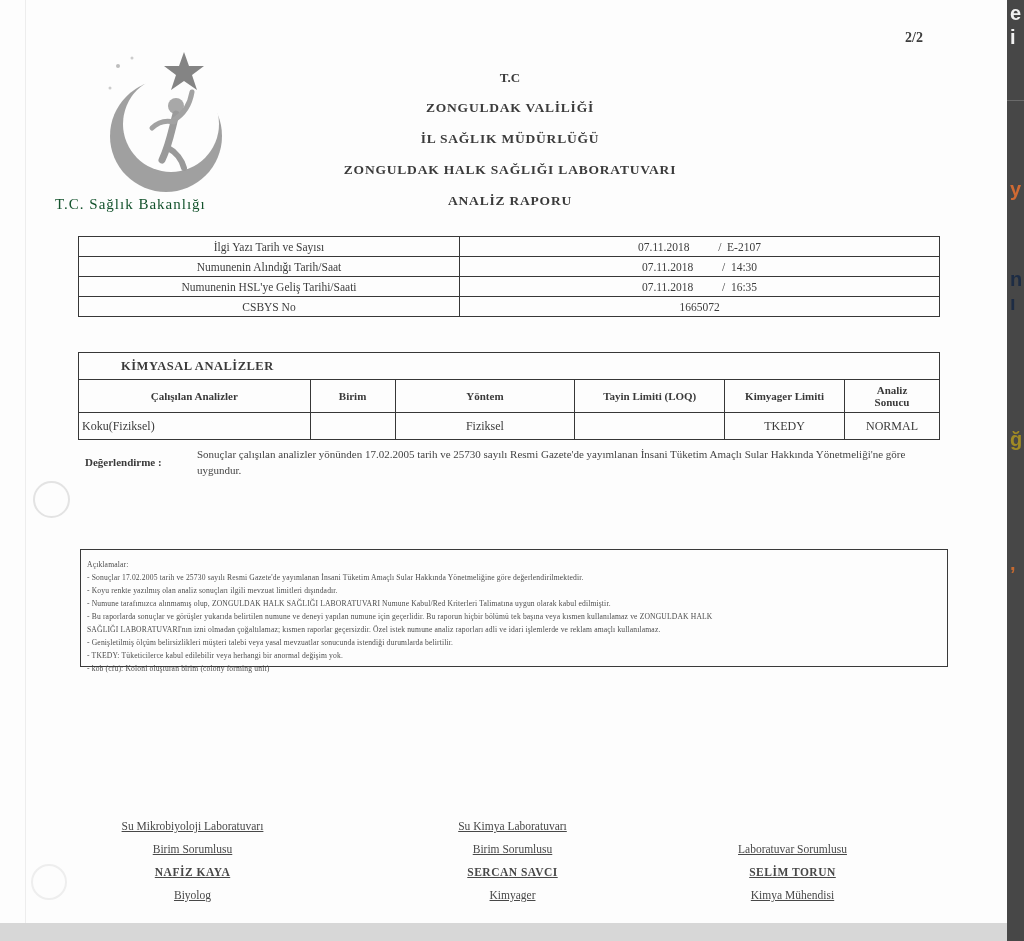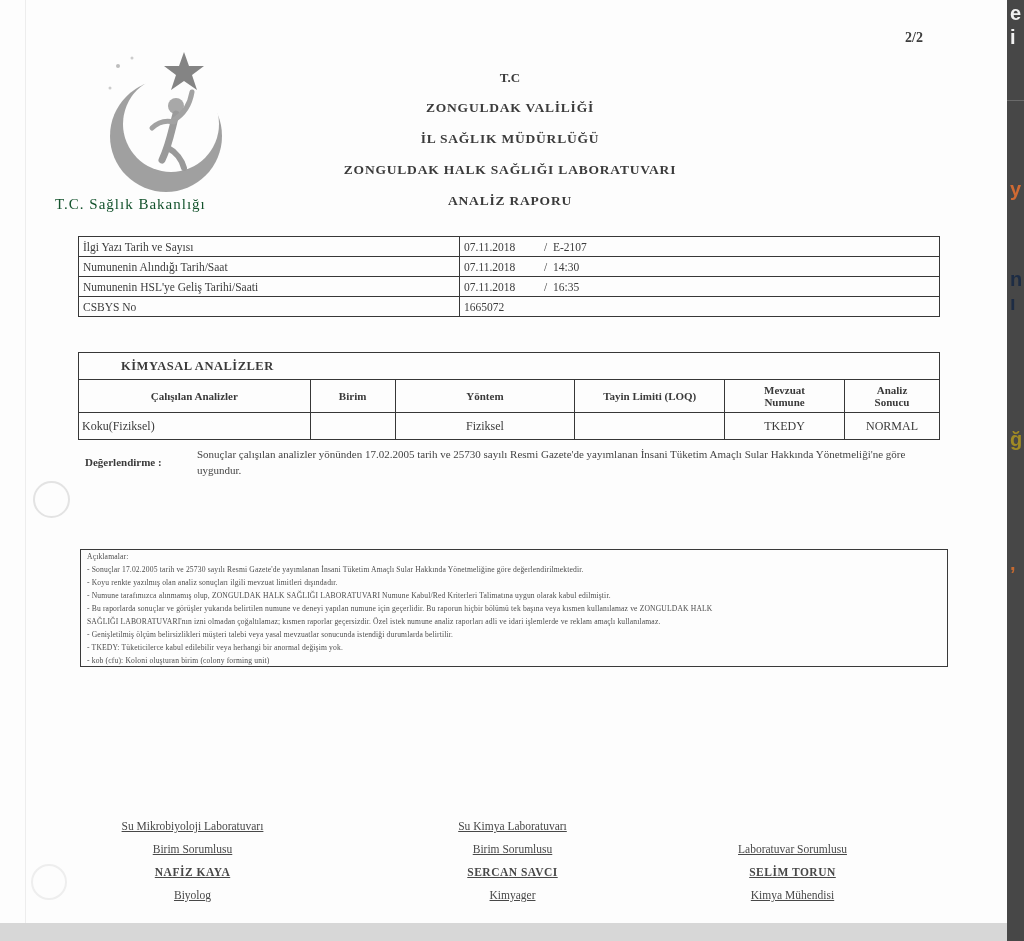--- a/index.html
+++ b/index.html
@@ -29,38 +29,38 @@
   
   .logo{position:absolute;left:88px;top:48px;width:160px;height:150px;}
   .logo-caption{position:absolute;left:55px;top:196px;width:200px;font-size:15px;color:#14532d;letter-spacing:1px;}
   
   .titles{position:absolute;left:150px;top:70px;width:720px;text-align:center;}
   .titles div{font-weight:bold;color:#3b3b3b;}
   .t-small{font-size:13px;margin-bottom:14px;}
   .t-line{font-size:13.5px;letter-spacing:0.8px;margin-bottom:15px;}
   
   table{border-collapse:collapse;}
-  .info-table{position:absolute;left:78px;top:236px;width:862px;}
+  .info-table{position:absolute;left:78px;top:236px;width:862px;text-align:center;}
   .info-table td{border:1.7px solid #373737;font-size:11.5px;height:19px;padding:0 4px;color:#3c3c3c;}
   .info-table td.lbl{width:372px;}
   .info-table td.val{white-space:pre;}
   
   .chem-wrap{position:absolute;left:78px;top:352px;width:701px;}
   .chem-wrap table{width:862px;}
   .chem-title-cell{border:1.7px solid #373737;font-weight:bold;font-size:12.5px;height:24px;padding-left:42px;letter-spacing:0.5px;}
   .chem-head td{border:1.7px solid #373737;font-weight:bold;font-size:11px;text-align:center;height:32px;padding:0 18px;}
   .chem-row td{border:1.7px solid #373737;font-size:12px;text-align:center;height:26px;padding:0 3px;}
   .chem-row td.first{text-align:left;}
   
   .evaluation{position:absolute;left:85px;top:446px;width:856px;display:flex;}
   .eval-label{font-weight:bold;font-size:11px;width:112px;padding-top:10px;flex-shrink:0;}
   .eval-text{font-size:11px;line-height:16px;color:#444;}
   
   .notes{position:absolute;left:80px;top:549px;width:868px;height:118px;border:1.7px solid #3a3a3a;
-         padding:0 6px;box-sizing:border-box;filter:blur(0.35px);}
+         padding:8px 6px;box-sizing:border-box;filter:blur(0.35px);}
   .notes div{font-size:7.6px;line-height:13px;color:#4c4c4c;letter-spacing:0.15px;white-space:nowrap;overflow:hidden;}
   
   .sig{position:absolute;text-align:center;font-size:11.5px;color:#484848;}
   .sig div{margin-bottom:11px;text-decoration:underline;}
   .sig .name{font-weight:bold;letter-spacing:0.5px;}
   #sig1{left:75px;top:820px;width:235px;}
   #sig2{left:395px;top:820px;width:235px;}
   #sig3{left:675px;top:843px;width:235px;}
 </style>
 </head>
@@ -148,21 +148,21 @@
       </colgroup>
       <tbody>
         <tr>
           <td class="chem-title-cell" colspan="6">KİMYASAL ANALİZLER</td>
         </tr>
         <tr class="chem-head">
           <td>Çalışılan Analizler</td>
           <td>Birim</td>
           <td>Yöntem</td>
           <td>Tayin Limiti (LOQ)</td>
-          <td>Mevzuat Numune</td>
+          <td>Kimyager Limiti</td>
           <td>Analiz Sonucu</td>
         </tr>
         <tr class="chem-row">
           <td class="first">Koku(Fiziksel)</td>
           <td></td>
           <td>Fiziksel</td>
           <td></td>
           <td>TKEDY</td>
           <td>NORMAL</td>
         </tr>

